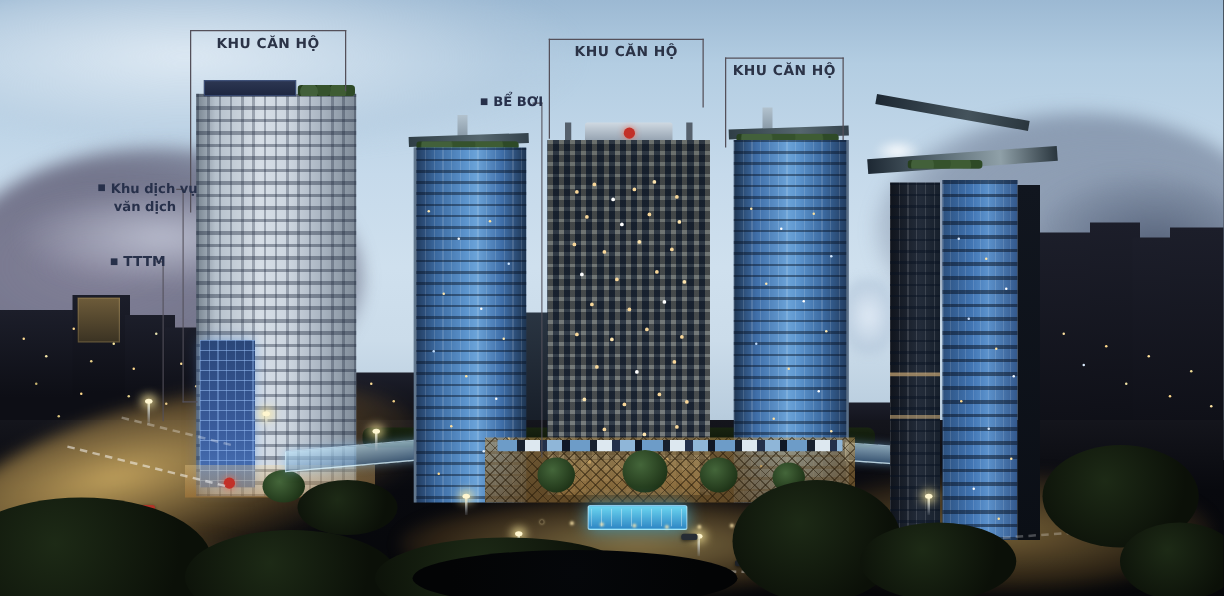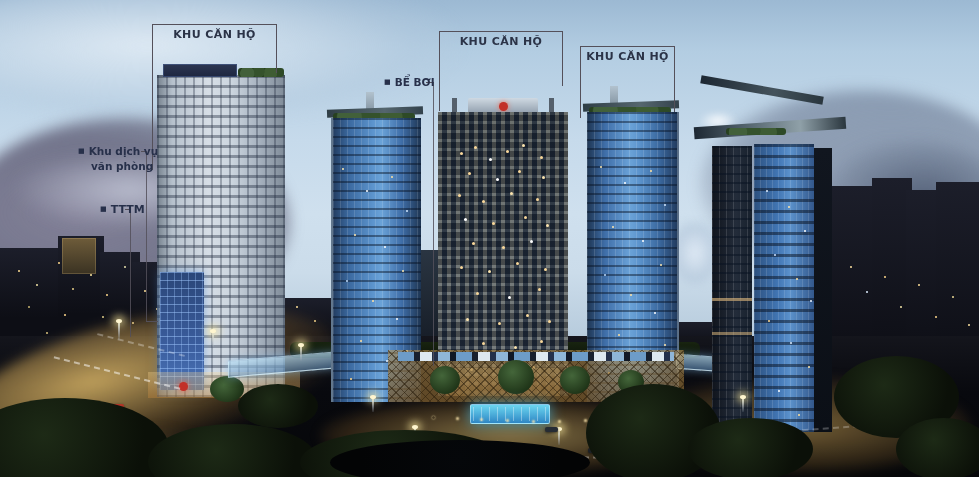--- a/index.html
+++ b/index.html
@@ -272,22 +272,22 @@
     <div class="leg" style="left:0;height:72px;"></div>
     <div class="leg" style="right:0;height:66px;"></div>
     <div class="blabel">KHU CĂN HỘ</div>
   </div>
 
   <div class="ltext" style="left:384px;top:76px;font-size:10.5px;"><span class="bullet">■</span><span>BỂ BƠI</span></div>
   <div class="lline" style="left:426px;top:82px;width:8px;height:1px;"></div>
   <div class="lline" style="left:433px;top:82px;width:1px;height:284px;opacity:.85;"></div>
 
   <div class="ltext" style="left:78px;top:145px;font-size:10.5px;"><span class="bullet">■</span><span>Khu dịch vụ</span></div>
-  <div class="ltext" style="left:91px;top:160px;font-size:10.5px;"><span>văn phòng</span></div>
+  <div class="ltext" style="left:91px;top:160px;font-size:10.5px;"><span>văn dịch</span></div>
   <div class="lline" style="left:141px;top:151px;width:6px;height:1px;"></div>
   <div class="lline" style="left:146px;top:151px;width:1px;height:171px;opacity:.85;"></div>
   <div class="lline" style="left:146px;top:321px;width:12px;height:1px;"></div>
 
-  <div class="ltext" style="left:100px;top:203px;font-size:11px;"><span class="bullet">■</span><span>TTTM</span></div>
+  <div class="ltext" style="left:88px;top:203px;font-size:11px;"><span class="bullet">■</span><span>TTTM</span></div>
   <div class="lline" style="left:125px;top:209px;width:6px;height:1px;"></div>
   <div class="lline" style="left:130px;top:209px;width:1px;height:128px;opacity:.85;"></div>
 
 </div>
 
 </body></html>

